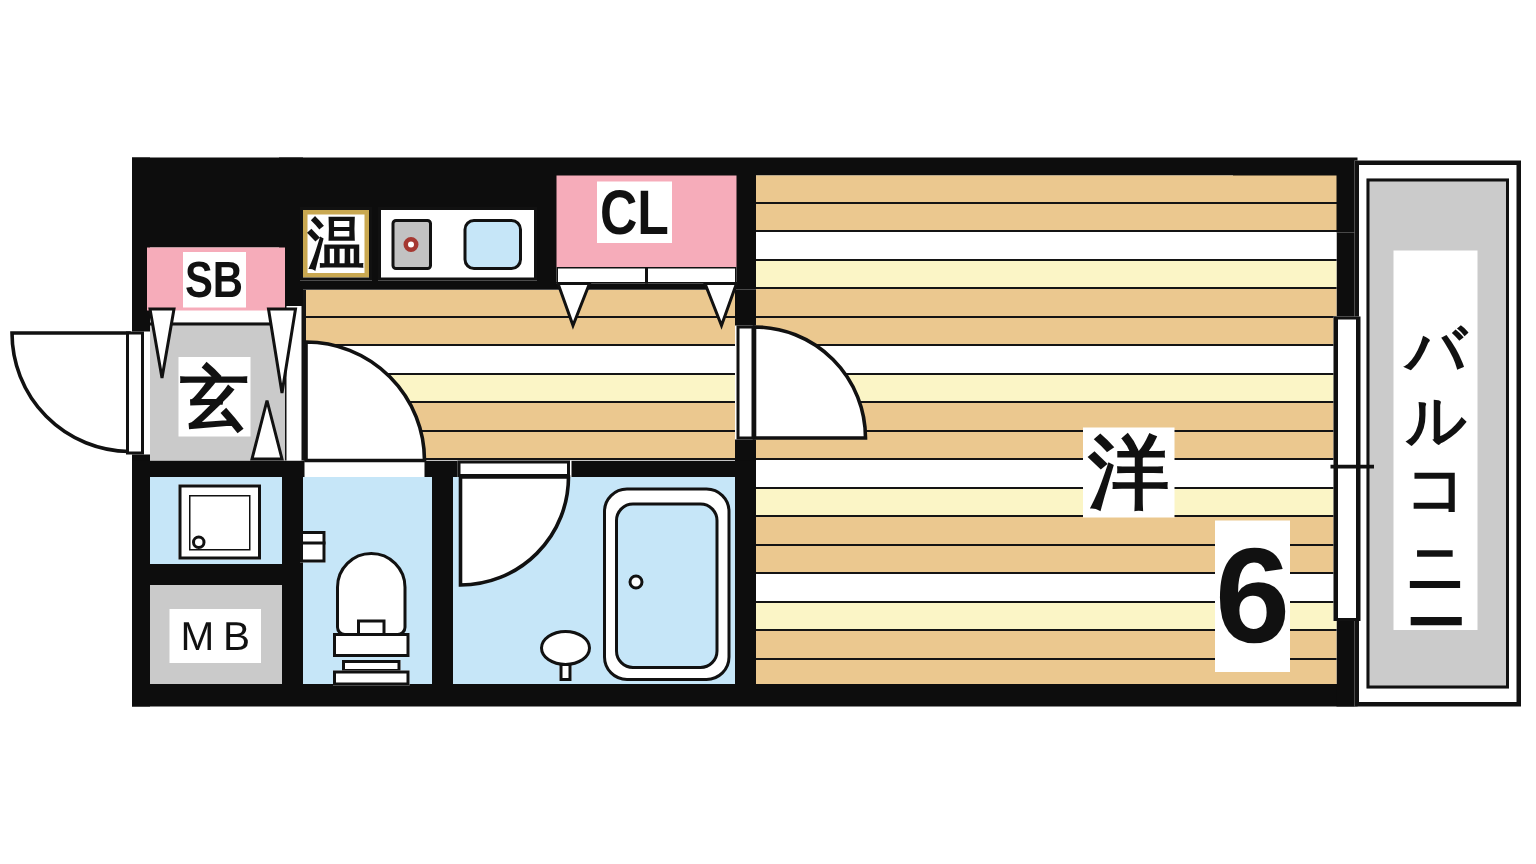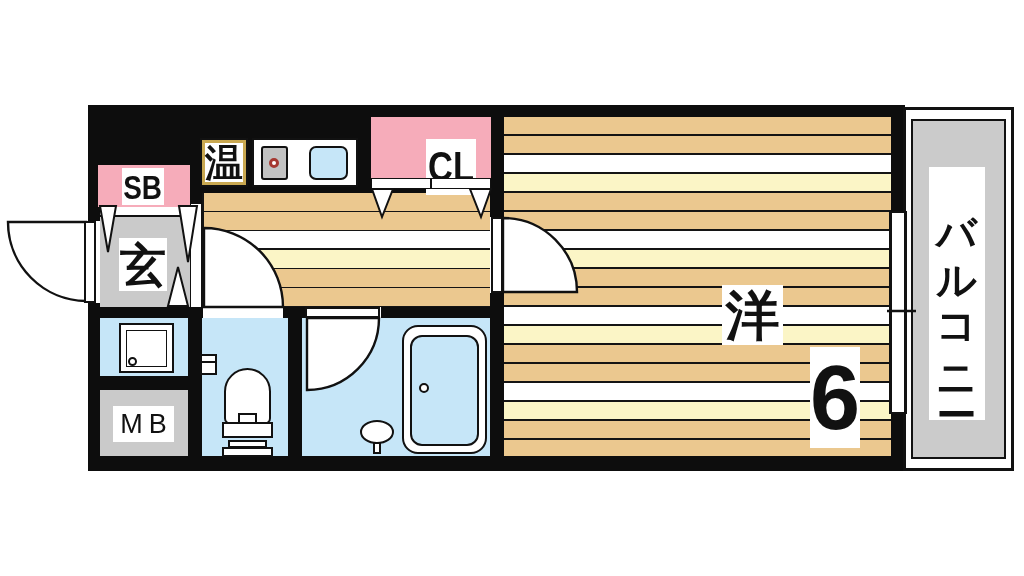--- a/index.html
+++ b/index.html
@@ -72,21 +72,21 @@
   <div class="abs" style="left:261px;top:146px;width:27px;height:34px;background:#c2c2c2;border:2px solid #111;border-radius:3px;"></div>
   <div class="abs" style="left:269px;top:158px;width:10px;height:10px;background:#fff;border:3px solid #a53831;border-radius:50%;"></div>
   <div class="abs" style="left:309px;top:146px;width:39px;height:34px;background:#c6e6f8;border:2px solid #111;border-radius:7px;"></div>
 
   <div class="abs pink" style="left:98px;top:165px;width:92px;height:42px;"></div>
   <div class="abs labelbox" style="left:122px;top:168px;width:42px;height:37px;">
     <span class="cond" style="font-size:34px;">SB</span>
   </div>
 
   <div class="abs pink" style="left:371px;top:117px;width:120px;height:61px;"></div>
-  <div class="abs labelbox" style="left:398px;top:139px;width:50px;height:56px;margin-left:28px;">
+  <div class="abs labelbox" style="left:398px;top:121px;width:50px;height:41px;">
     <span class="cond" style="font-size:42px;">CL</span>
   </div>
   <div class="abs whitebox" style="left:371px;top:178px;width:120px;height:11px;border:1.5px solid #111;"></div>
   <div class="abs" style="left:430px;top:178px;width:2px;height:11px;background:#111;"></div>
 
   <div class="abs labelbox" style="left:119px;top:238px;width:48px;height:53px;">
     <span style="font-size:46px;font-weight:bold;">玄</span>
   </div>
 
   <div class="abs whitebox b2" style="left:119px;top:323px;width:55px;height:50px;"></div>

